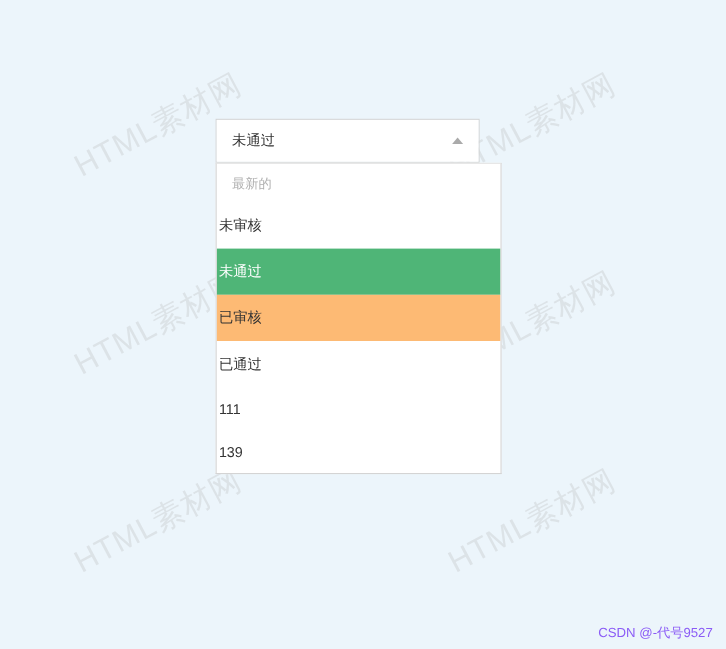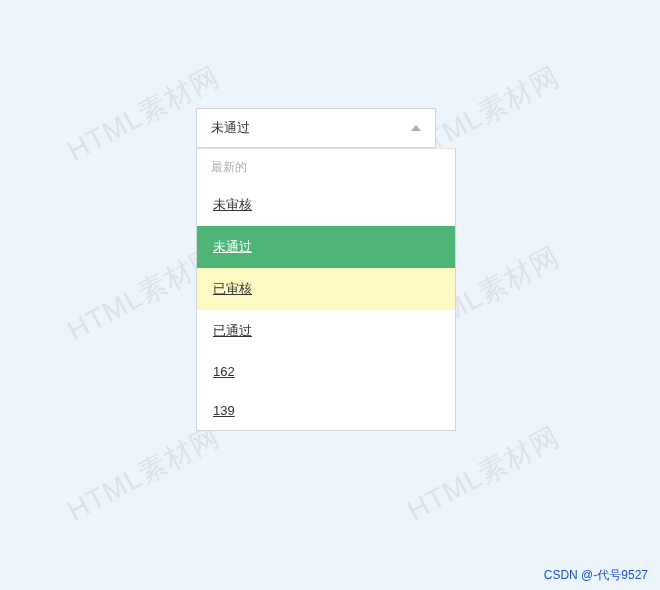--- a/index.html
+++ b/index.html
@@ -29,21 +29,21 @@
     .wm2 { top: 95px; left: 400px; }
     .wm3 { top: 275px; left: 60px; }
     .wm4 { top: 275px; left: 400px; }
     .wm5 { top: 455px; left: 60px; }
     .wm6 { top: 455px; left: 400px; }
     .attribution {
       position: absolute;
       bottom: 6px;
       right: 12px;
       font-size: 12px;
-      color: #1d4ed8;
+      color: #8b5cf6;
       text-align: center;
     }
     .dropdown {
       position: absolute;
       top: 108px;
       left: 196px;
       width: 240px;
       background: #fff;
       border: 1px solid #d4d4d4;
     }
@@ -76,31 +76,30 @@
       max-height: 360px;
       overflow-y: auto;
     }
     .group-label {
       padding: 10px 14px 8px 14px;
       color: #b0b0b0;
       font-size: 12px;
       cursor: default;
     }
     .option {
-      padding: 12px 16px;
+      padding: 12px 2px;
       color: #333;
       cursor: pointer;
-      text-decoration: underline;
     }
     .option.selected {
       background: #4fb577;
       color: #fff;
     }
     .option.hover {
-      background: #fef9c3;
+      background: #fdba74;
     }
     
     .dropdown-scroll::-webkit-scrollbar {
       width: 6px;
     }
     .dropdown-scroll::-webkit-scrollbar-track {
       background: #f4f4f4;
     }
     .dropdown-scroll::-webkit-scrollbar-thumb {
       background: #ccc;
@@ -124,18 +123,18 @@
   </div>
 </div>
 
 <div class="dropdown-panel">
   <div class="dropdown-scroll">
     <div class="group-label">最新的</div>
     <div class="option">未审核</div>
     <div class="option selected">未通过</div>
     <div class="option hover">已审核</div>
     <div class="option">已通过</div>
-    <div class="option">162</div>
+    <div class="option">111</div>
     <div class="option">139</div>
   </div>
 </div>
 
 <div class="attribution">CSDN @-代号9527</div>
 
 </body></html>

